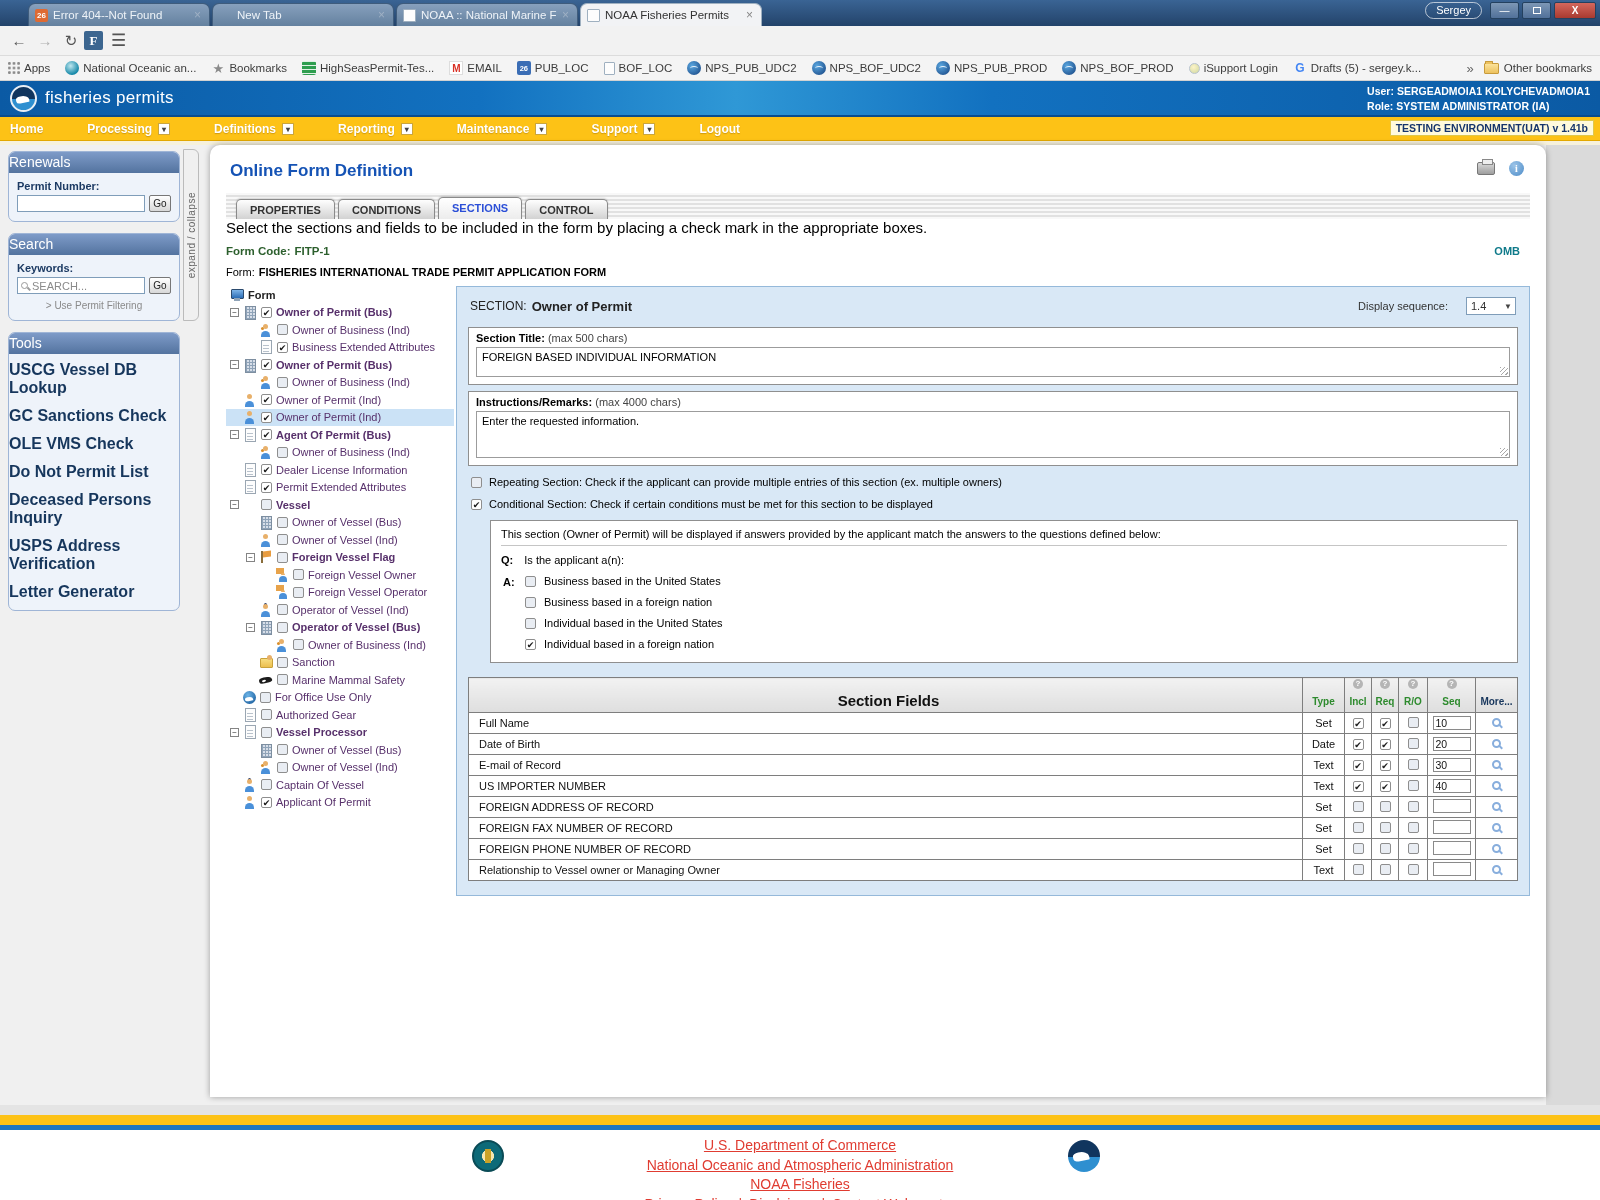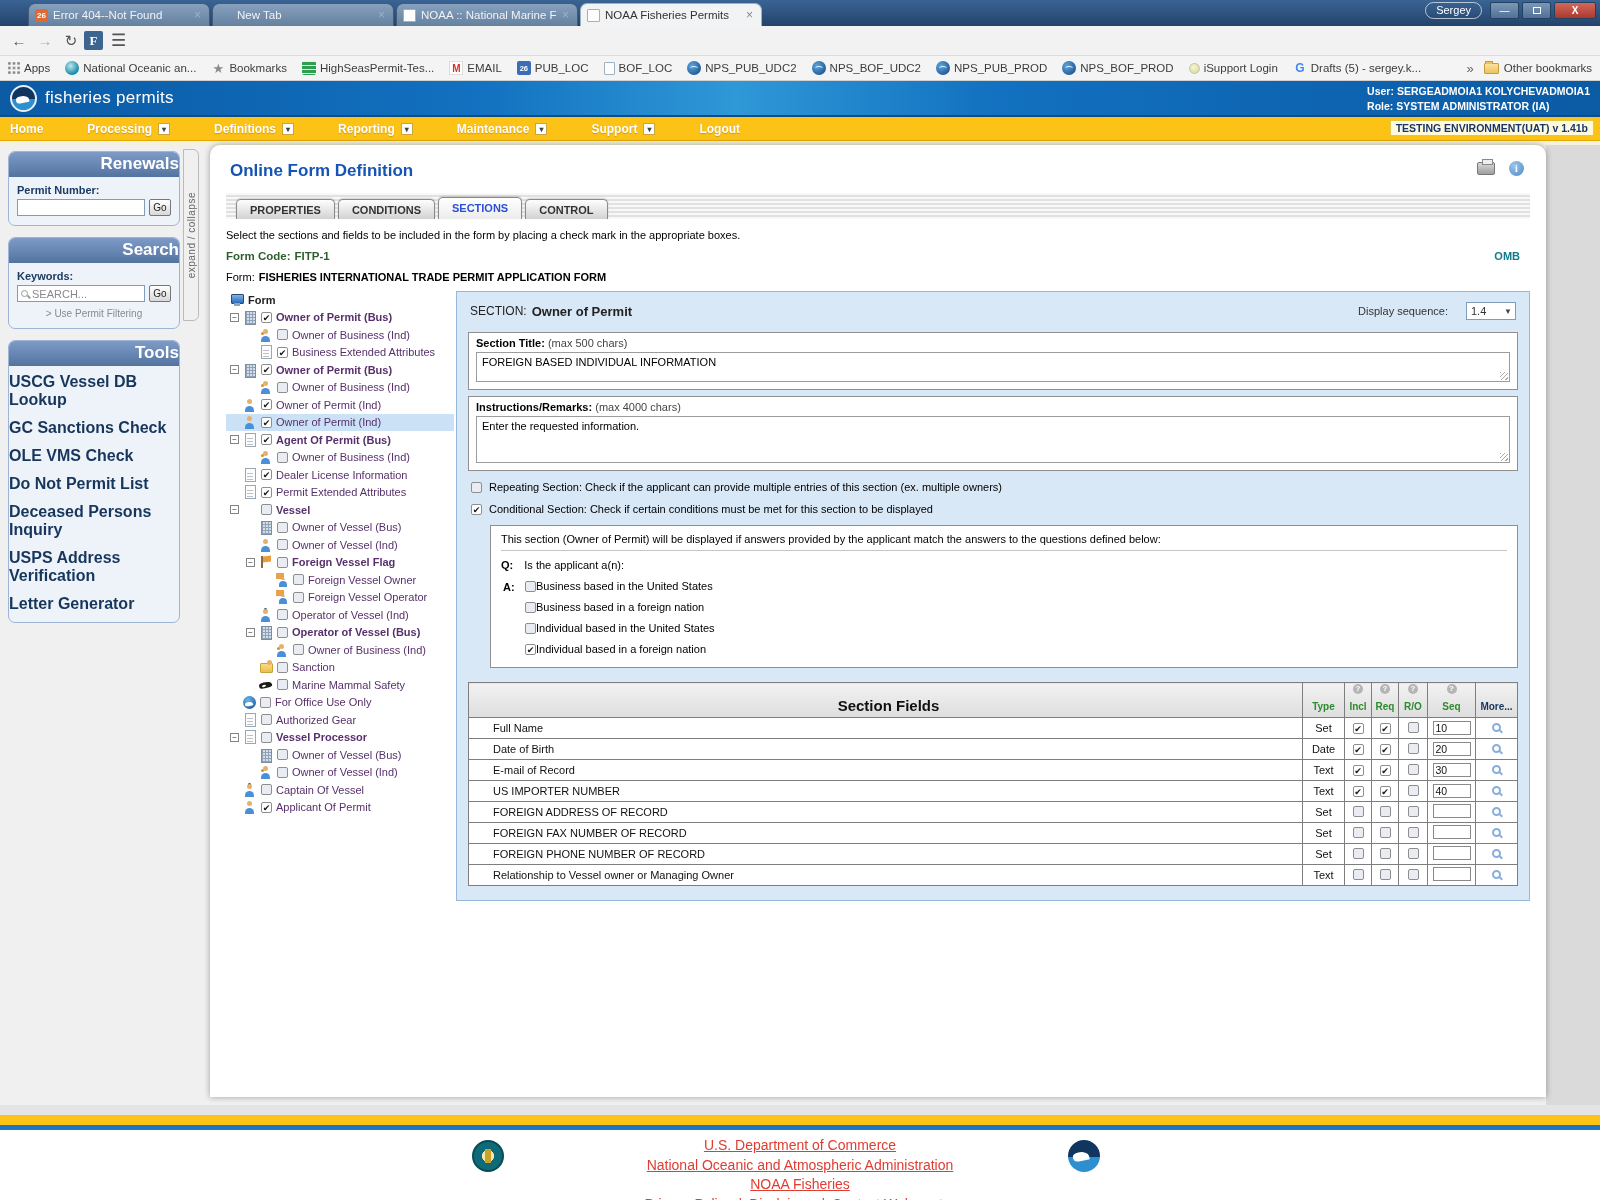--- a/index.html
+++ b/index.html
@@ -76,21 +76,21 @@
   .envbadge { position:absolute; right:6px; top:3px; background:#fffadc; border:1px solid #e0c84a; color:#16356c; font-size:10.5px; font-weight:bold; padding:1px 5px; }
   .navstrip { height:4px; background:#f6f1dc; }
 
   
   .content { position:relative; height:960px; background:#f0f0f0; }
   .right-gray { position:absolute; right:0; top:0; width:54px; height:100%; background:#dadada; }
 
   
   .sidebar { position:absolute; left:8px; top:6px; width:172px; }
   .spanelbox { border:1px solid #9fb5d6; border-radius:7px; background:#eef3fa; margin-bottom:11px; overflow:hidden; }
-  .sphdr { background:linear-gradient(#7e9bc8,#53739f); color:#fff; font-weight:bold; font-size:17px; text-align:right; padding:2px 0 3px; }
+  .sphdr { background:linear-gradient(#7e9bc8,#53739f); color:#fff; font-weight:normal; font-size:14px; text-align:left; padding:2px 0 3px; }
   .spbody { padding:7px 8px 9px; }
   .sblabel { font-size:11px; font-weight:bold; color:#1c3a63; margin-bottom:3px; }
   .inprow { display:flex; align-items:center; gap:4px; }
   .sinput { flex:1; height:17px; border:1px solid #7f9db9; background:#fff; font-size:11px; padding:0 3px; display:flex; align-items:center; color:#8a8a8a; }
   .gobtn { width:22px; height:17px; background:linear-gradient(#fff,#d8d8d8); border:1px solid #777; border-radius:2px; font-size:10px; text-align:center; line-height:15px; color:#222; }
   .minimag { width:7px; height:7px; border:1.5px solid #9a9a9a; border-radius:50%; position:relative; margin-right:4px; flex:none; }
   .minimag::after { content:""; position:absolute; width:4px; height:1.5px; background:#9a9a9a; right:-4px; bottom:-1px; transform:rotate(45deg); }
   .filterlink { font-size:10px; color:#8a8a8a; text-align:center; margin-top:6px; }
   #toolslist { padding:2px 0 4px; }
   .toollink { font-size:16px; font-weight:bold; color:#16365c; padding:5px 0; }
@@ -103,21 +103,21 @@
   .ptitle { font-size:17px; font-weight:bold; color:#1553b5; margin:4px 0 0 4px; }
   .corner-icons { position:absolute; right:22px; top:16px; display:flex; align-items:center; gap:14px; }
   .printico { width:18px; height:13px; background:linear-gradient(#d9d9d9,#9e9e9e); border:1px solid #777; border-radius:2px; position:relative; }
   .printico::before { content:""; position:absolute; left:4px; top:-4px; width:9px; height:4px; background:#eee; border:1px solid #888; }
   .infoico { width:15px; height:15px; border-radius:50%; background:radial-gradient(circle at 35% 30%,#9cc4e8,#4d8cc8); color:#fff; font-size:10px; font-weight:bold; text-align:center; line-height:15px; font-family:"Liberation Serif",serif; }
 
   .formtabsrow { margin-top:12px; height:26px; background:repeating-linear-gradient(180deg,#f8f8f8 0 2px,#e1e1e1 2px 4px); display:flex; align-items:flex-end; padding-left:10px; position:relative; }
   .ftab { padding:4px 13px 3px; margin-right:3px; background:linear-gradient(#fefefe,#d2d2d2); border:1px solid #8a8a8a; border-bottom:none; border-radius:5px 5px 0 0; font-size:11px; font-weight:bold; color:#333; box-shadow:0 -1px 2px rgba(0,0,0,.15); }
   .ftab.active { color:#2b4fd7; background:linear-gradient(#ffffff,#ececec); padding-bottom:5px; }
 
-  .instr { margin-top:10px; font-size:11px; color:#000; }
+  .instr { margin-top:0; font-size:15px; color:#000; }
   .coderow { margin-top:9px; font-size:11.5px; display:flex; }
   .codelabel, .codeval { font-weight:bold; color:#2c5f2d; }
   .codeval { margin-left:4px; }
   .omb { margin-left:auto; margin-right:10px; color:#0f7a8a; font-weight:bold; font-size:11px; }
   .formrow { margin-top:9px; font-size:11px; }
   .formrow .fval { font-weight:bold; margin-left:4px; }
 
   .cols { display:flex; margin-top:8px; align-items:flex-start; }
   #tree { width:228px; flex:none; }
   .trow { display:flex; align-items:center; height:17.5px; white-space:nowrap; }
@@ -167,33 +167,33 @@
   .tb { border:1px solid #9c9c9c; background:#fff; font-size:11px; padding:3px 5px; margin-top:3px; position:relative; min-height:30px; }
   .tb.tall { min-height:47px; }
   .tb::after { content:""; position:absolute; right:1px; bottom:1px; width:8px; height:8px; background:repeating-linear-gradient(135deg,#aaa 0 1px,transparent 1px 3px); }
   .cbrow { margin-top:10px; display:flex; align-items:center; font-size:11px; gap:7px; padding-left:3px; }
   .condbox { background:#fff; border:1px solid #8f8f8f; margin:10px 0 0 22px; padding:7px 10px 12px; }
   .cintro { font-size:11px; border-bottom:1px solid #c5c5c5; padding-bottom:5px; }
   .qrow { margin-top:8px; font-size:11px; }
   .qa { font-weight:bold; margin-right:8px; }
   .ablock { position:relative; padding-left:24px; margin-top:9px; }
   .alabel { position:absolute; left:2px; top:1px; font-weight:bold; font-size:11px; }
-  .arow { display:flex; align-items:center; font-size:11px; margin-bottom:9px; }
+  .arow { display:flex; align-items:center; gap:8px; font-size:11px; margin-bottom:9px; }
   .arow:last-child { margin-bottom:0; }
 
   
   .ftable { width:100%; border-collapse:collapse; margin-top:14px; background:#fff; }
   .ftable th, .ftable td { border:1px solid #7e7e7e; }
   .ftable thead th { background:linear-gradient(#f2f2f2,#dedede); height:35px; vertical-align:bottom; padding-bottom:3px; }
   th.fname { text-align:center; padding-left:6px; font-size:15px; vertical-align:middle; color:#111; }
   .ghead { color:#2e8b2e; font-size:10px; font-weight:bold; }
   .qicon { width:10px; height:10px; border-radius:50%; background:#b5b5b5; color:#fff; font-size:8px; line-height:10px; display:block; margin:0 auto 2px; text-align:center; font-weight:bold; }
   .morehead { color:#17365c; font-size:10px; font-weight:bold; }
   .ftable td { height:21px; font-size:11px; color:#111; }
-  td.fname { padding-left:24px; }
+  td.fname { padding-left:10px; }
   td.c { text-align:center; }
   .seqbox { display:inline-block; width:38px; height:14px; border:1px solid #8a8a8a; background:#fff; font-size:10.5px; text-align:left; padding:0 2px; line-height:13px; }
   .mag { width:9px; height:9px; border:2px solid #88aedd; border-radius:50%; position:relative; display:inline-block; }
   .mag::after { content:""; position:absolute; width:5px; height:2px; background:#88aedd; transform:rotate(45deg); right:-4px; bottom:-2px; }
 
   .btnrow { text-align:center; margin-top:18px; }
   .btn { display:inline-block; min-width:78px; padding:2px 10px; border:1px solid #7a7a7a; border-radius:9px; background:linear-gradient(#fff,#d8d8d8); font-size:11px; font-weight:bold; color:#16356c; margin:0 15px; }
 
   
   .f-gap { height:10px; background:#e4e4e4; }

